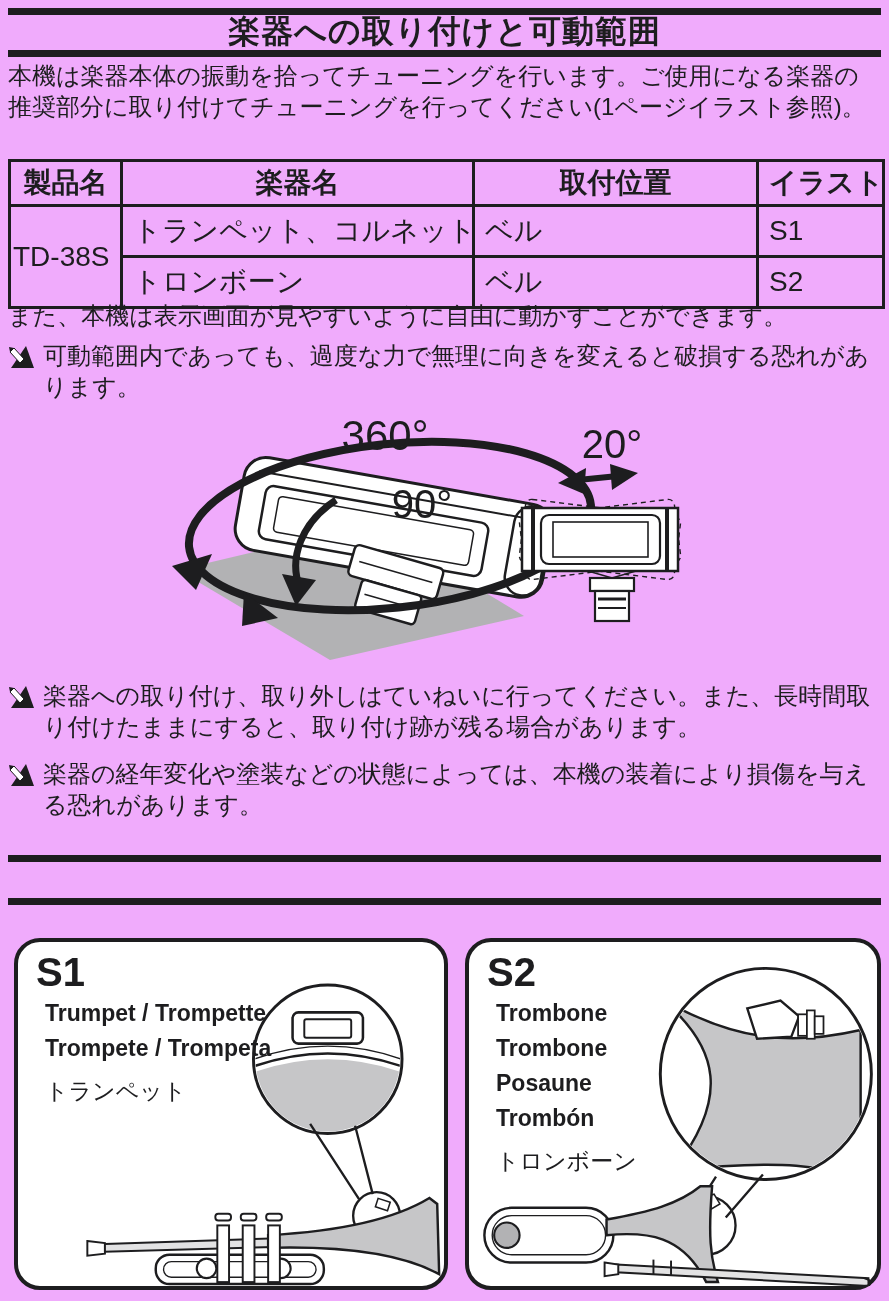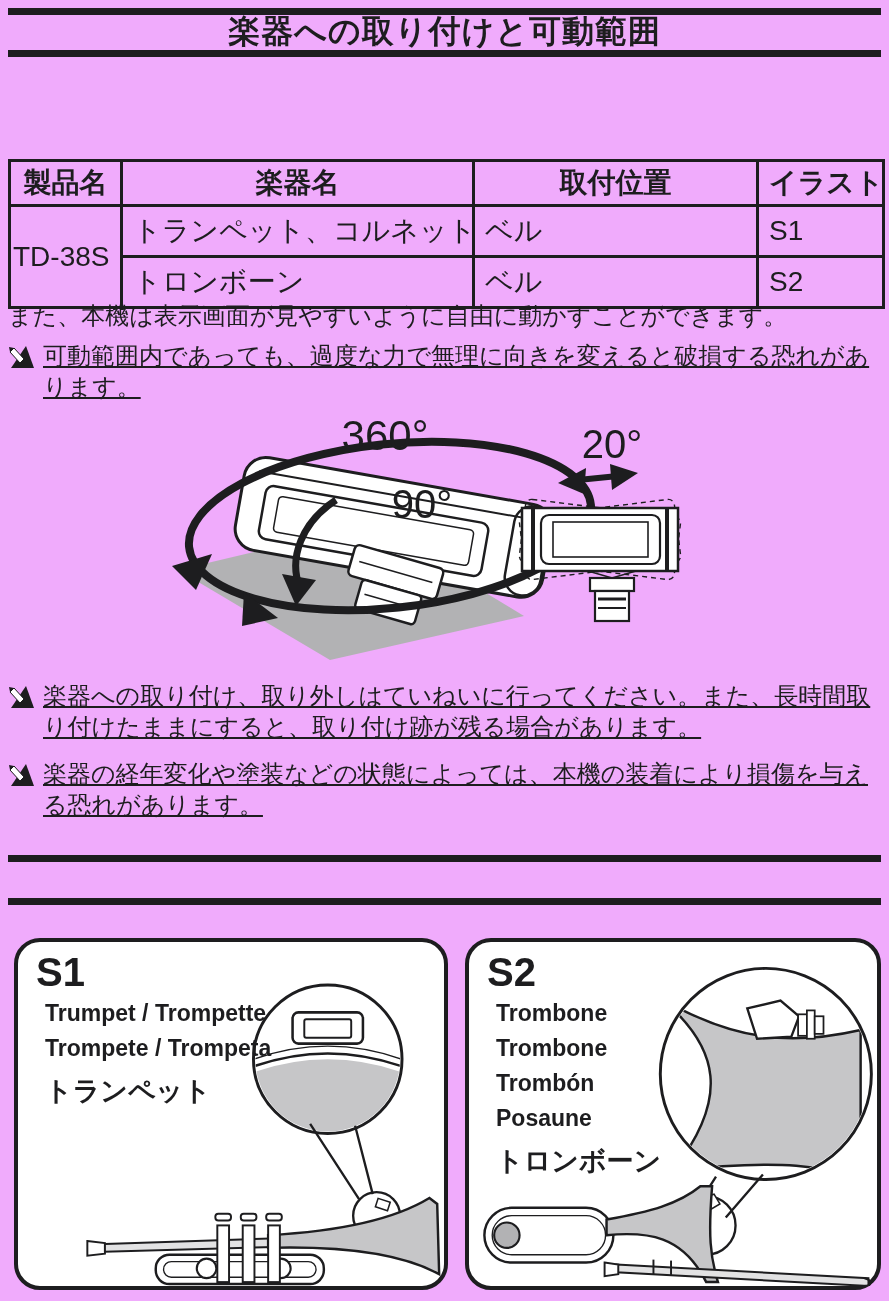--- a/index.html
+++ b/index.html
@@ -12,43 +12,44 @@
   .sec-title{
     position:absolute;left:0;width:889px;text-align:center;
     font-weight:bold;font-size:32px;letter-spacing:1px;white-space:nowrap;
   }
   .bodytext{position:absolute;left:8px;width:874px;font-size:24px;line-height:31px;}
   table.spec{position:absolute;left:8px;top:159px;width:874px;border-collapse:collapse;font-size:28px;table-layout:fixed;padding-left:13px;}
   .spec th,.spec td{border:3px solid #1d1d1f;padding:2px 10px;overflow:hidden;white-space:nowrap;}
   .spec th{font-weight:bold;text-align:center;height:38px;}
   .spec td{height:44px;text-align:left;}
   .spec td.prod{text-align:left;padding:2px 2px;}
-  .note{position:absolute;left:8px;width:876px;display:flex;gap:7px;font-size:24px;line-height:31px;text-decoration:underline;}
+  .note{position:absolute;left:8px;width:876px;display:flex;gap:7px;font-size:24px;line-height:31px;}
   .note .nicon{flex:0 0 28px;padding-top:3px;}
   .figwrap{position:absolute;left:0;top:408px;width:889px;height:260px;}
   .sbox{
     position:absolute;top:938px;height:352px;background:#fff;
     border:4px solid #1d1d1f;border-radius:26px;box-sizing:border-box;
   }
   .sbox .art{position:absolute;left:0;top:0;width:100%;height:100%;}
   .sbox .labels{position:absolute;left:18px;top:6px;z-index:2;}
   .sid{font-size:40px;font-weight:bold;line-height:48px;}
   .lname{font-size:23px;font-weight:bold;line-height:35px;margin-left:9px;white-space:nowrap;}
-  .jname{font-size:27px;font-weight:bold;line-height:35px;margin-left:9px;margin-top:8px;white-space:nowrap;}
+  .jname{font-size:23px;font-weight:normal;line-height:35px;margin-left:9px;margin-top:8px;white-space:nowrap;}
   svg text{font-family:"Liberation Sans","DejaVu Sans",sans-serif;fill:#1d1d1f;}
 </style>
 </head>
 <body>
 
 <div class="page">
 
   <div class="rule" style="top:8px"></div>
   <div class="sec-title" style="top:10px">楽器への取り付けと可動範囲</div>
   <div class="rule" style="top:50px"></div>
 
+  <p class="bodytext" style="top:60px;margin:0">本機は楽器本体の振動を拾ってチューニングを行います。ご使用になる楽器の推奨部分に取り付けてチューニングを行ってください(1ページイラスト参照)。</p>
 
   <table class="spec">
     <colgroup>
       <col style="width:112px">
         <col style="width:352px">
         <col style="width:284px">
         <col style="width:126px">
     </colgroup>
     <thead>
       <tr>
@@ -263,19 +264,19 @@
         <path d="M138,328 L152,330 L152,340 L138,342 Z" fill="#fff" stroke-width="2"></path>
         <line x1="188" y1="325" x2="188" y2="340" stroke-width="2"></line>
         <line x1="206" y1="326" x2="206" y2="341" stroke-width="2"></line>
         <path d="M404,344 C412,346 412,352 404,352" fill="none" stroke-width="2.2"></path>
       </g>
     </svg>
     <div class="labels">
       <div class="sid">S2</div>
       <div class="lname">Trombone</div>
       <div class="lname">Trombone</div>
+      <div class="lname">Posaune</div>
       <div class="lname">Trombón</div>
-      <div class="lname">Posaune</div>
       <div class="jname">トロンボーン</div>
     </div>
   </div>
 
 </div>
 
 </body></html>

